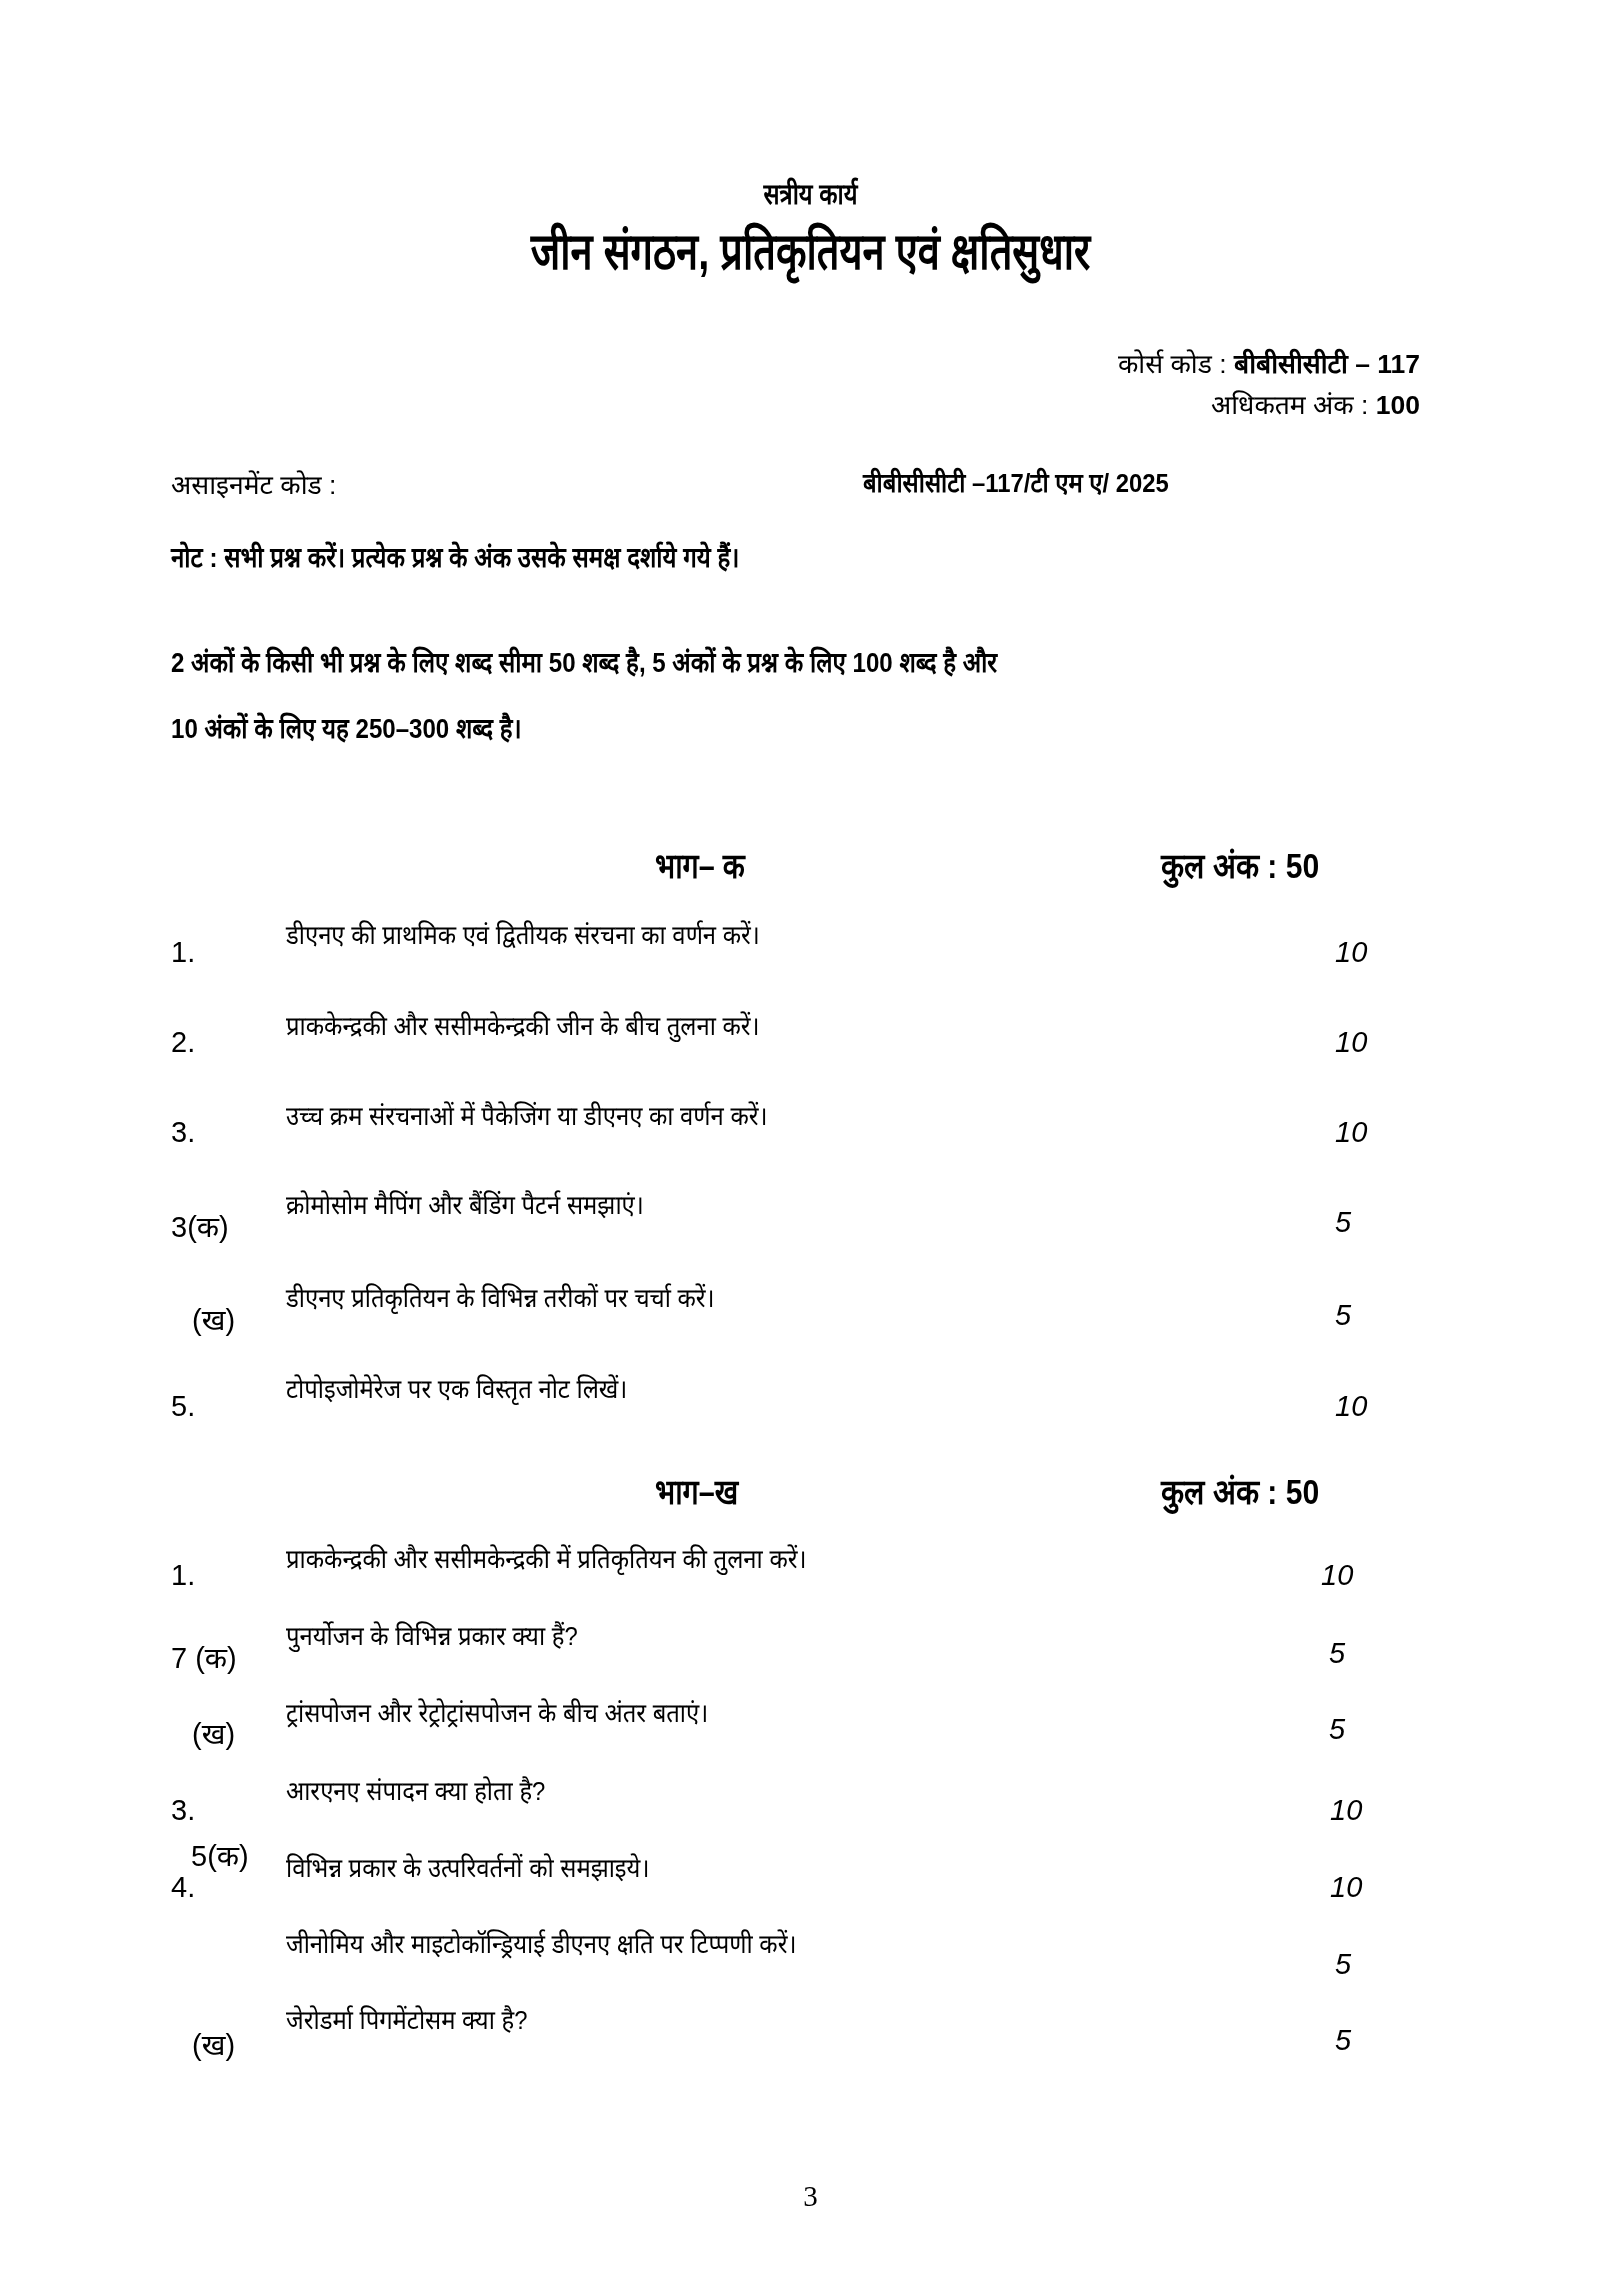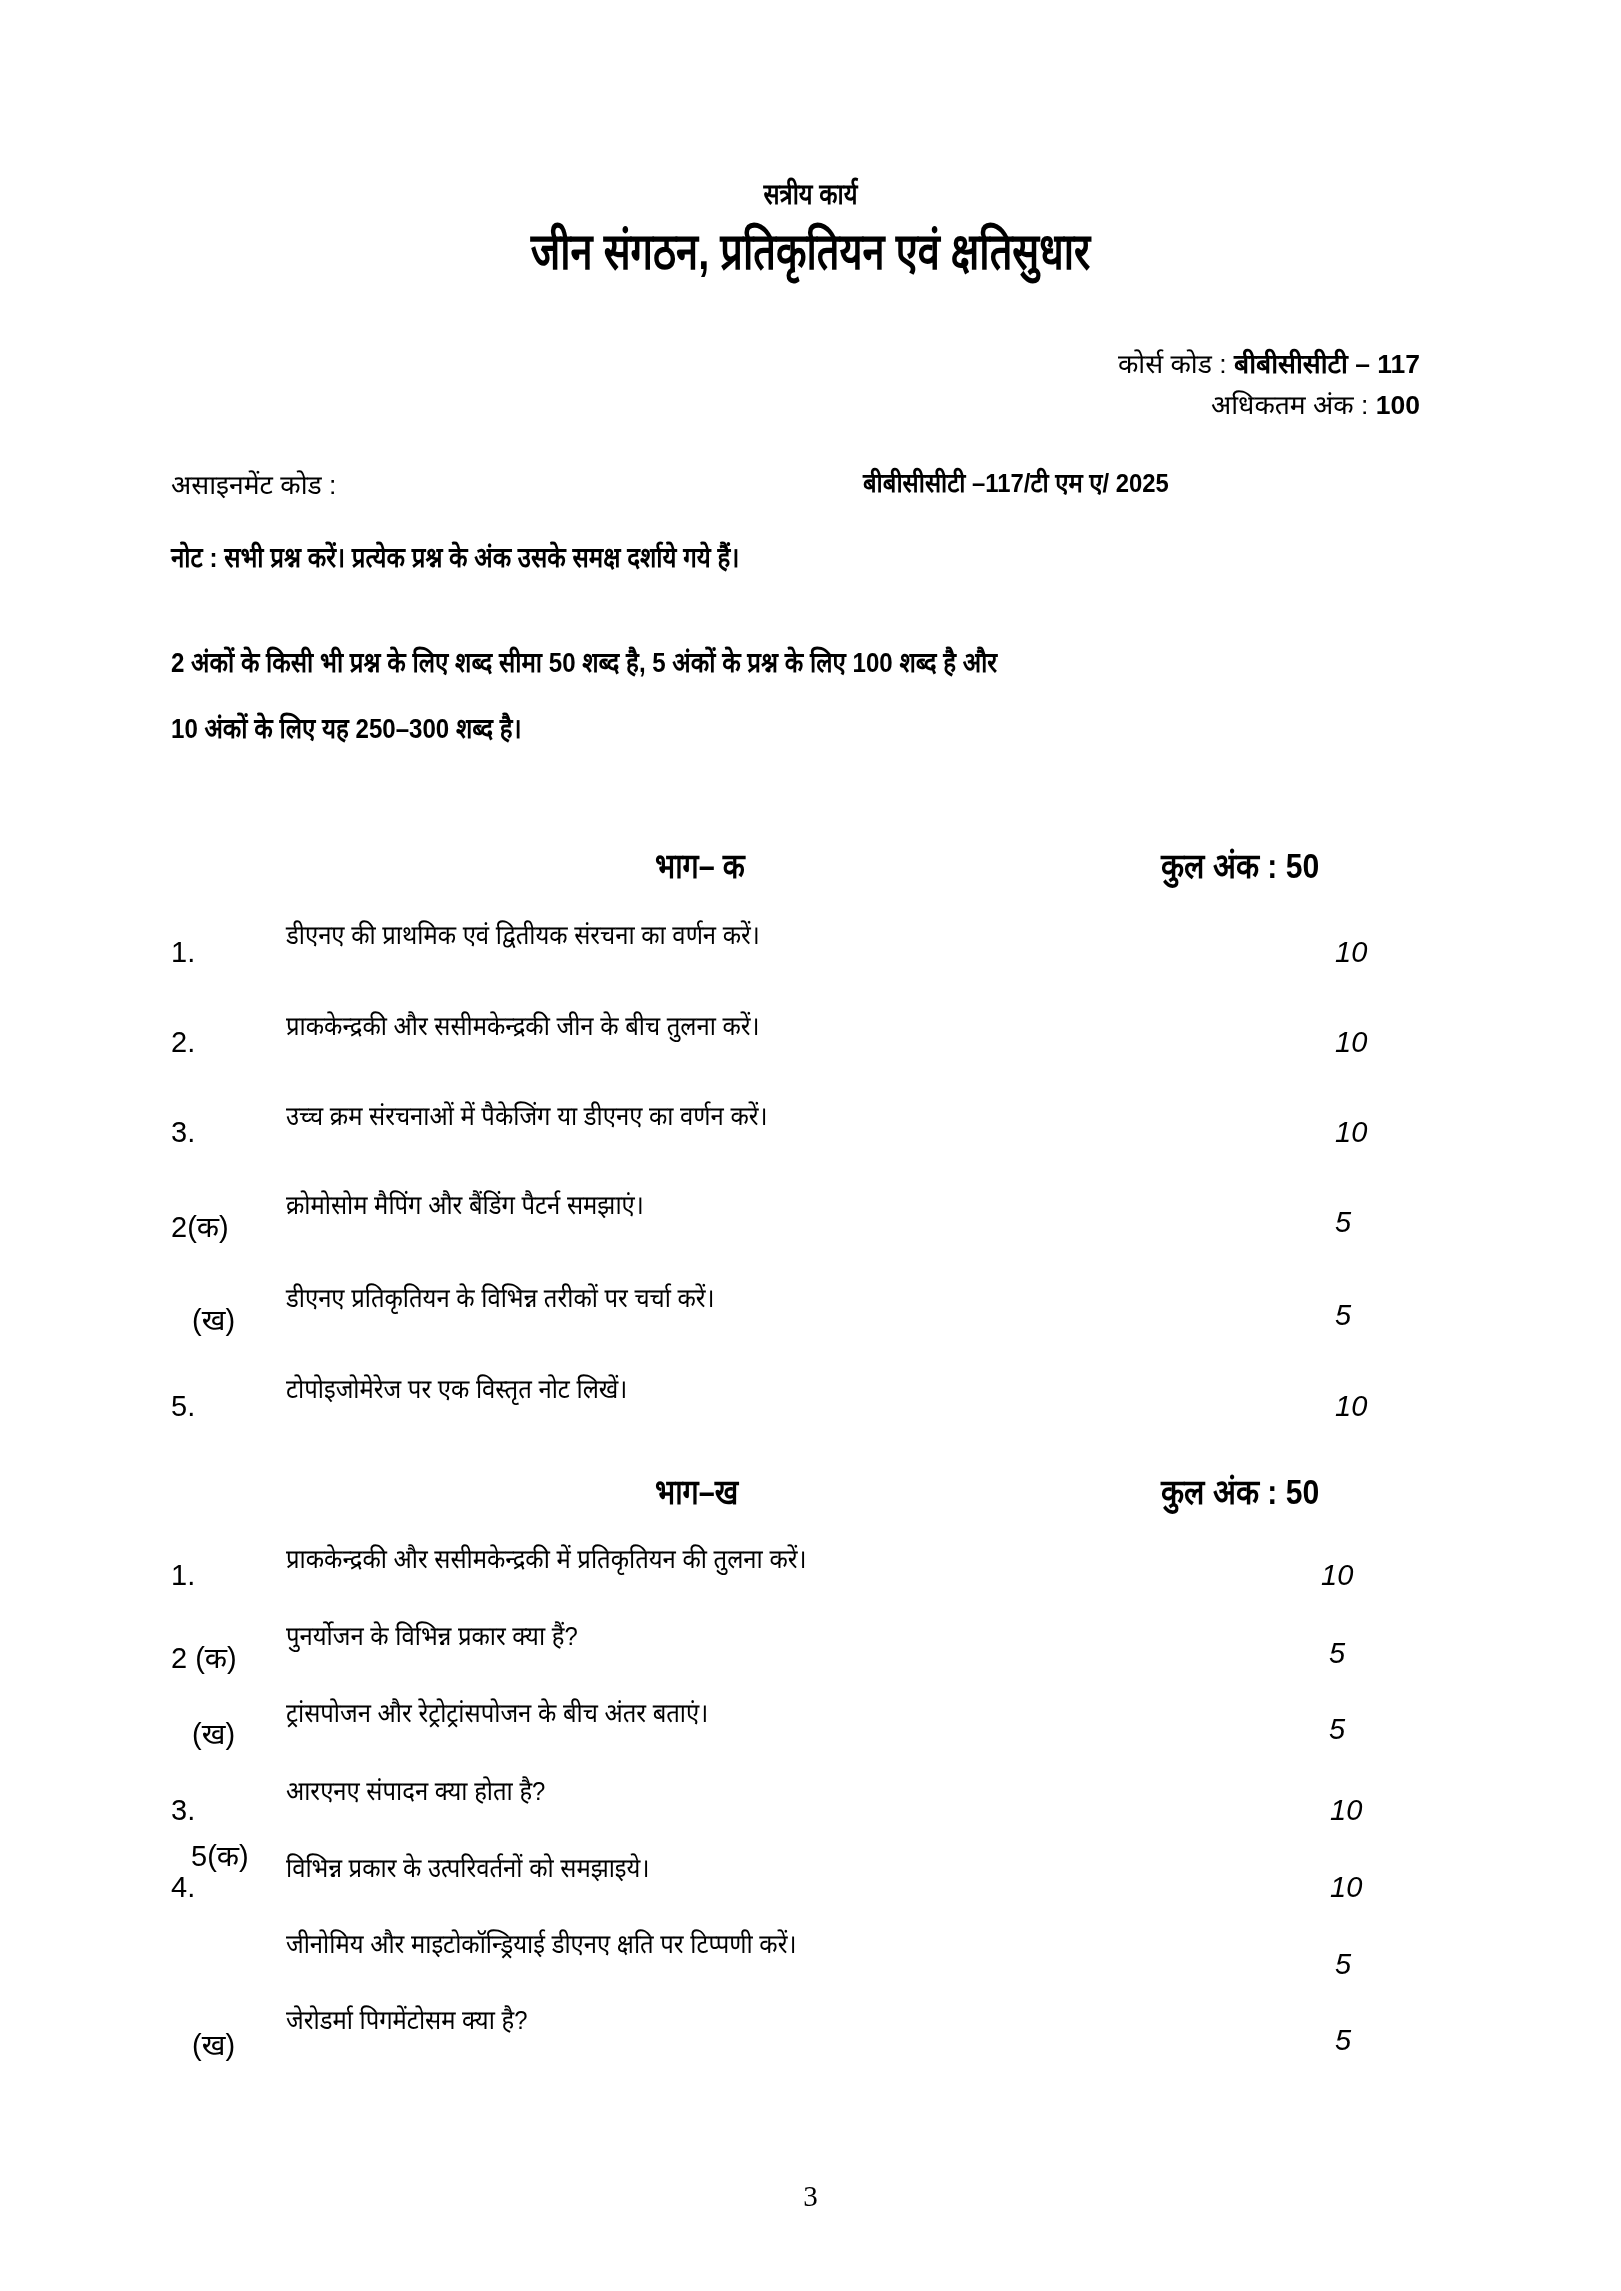--- a/index.html
+++ b/index.html
@@ -116,21 +116,21 @@
     <span class="abs qnum" style="top:1026px;">2.</span>
     <span class="abs qtext" style="top:1007px;">प्राककेन्द्रकी और ससीमकेन्द्रकी जीन के बीच तुलना करें।</span>
     <span class="abs qmarks" style="left:1335px; top:1026px;">10</span>
   </div>
   <div>
     <span class="abs qnum" style="top:1116px;">3.</span>
     <span class="abs qtext" style="top:1097px;">उच्च क्रम संरचनाओं में पैकेजिंग या डीएनए का वर्णन करें।</span>
     <span class="abs qmarks" style="left:1335px; top:1116px;">10</span>
   </div>
   <div>
-    <span class="abs qnum" style="top:1206px;">2(क)</span>
+    <span class="abs qnum" style="top:1206px;">3(क)</span>
     <span class="abs qtext" style="top:1186px;">क्रोमोसोम मैपिंग और बैंडिंग पैटर्न समझाएं।</span>
     <span class="abs qmarks" style="left:1335px; top:1206px;">5</span>
   </div>
   <div>
     <span class="abs qnum" style="left:192px; top:1299px;">(ख)</span>
     <span class="abs qtext" style="top:1279px;">डीएनए प्रतिकृतियन  के विभिन्न तरीकों पर चर्चा करें।</span>
     <span class="abs qmarks" style="left:1335px; top:1299px;">5</span>
   </div>
   <div>
     <span class="abs qnum" style="top:1390px;">5.</span>
@@ -142,21 +142,21 @@
 <div>
   <div class="abs section-title" style="left:655px; top:1467px;">भाग–ख</div>
   <div class="abs section-total" style="left:1161px; top:1467px;">कुल अंक : 50</div>
 
   <div>
     <span class="abs qnum" style="top:1559px;">1.</span>
     <span class="abs qtext" style="top:1540px;">प्राककेन्द्रकी  और ससीमकेन्द्रकी में प्रतिकृतियन की तुलना करें।</span>
     <span class="abs qmarks" style="left:1321px; top:1559px;">10</span>
   </div>
   <div>
-    <span class="abs qnum" style="top:1637px;">2 (क)</span>
+    <span class="abs qnum" style="top:1637px;">7 (क)</span>
     <span class="abs qtext" style="top:1617px;">पुनर्योजन के विभिन्न प्रकार क्या हैं?</span>
     <span class="abs qmarks" style="left:1329px; top:1637px;">5</span>
   </div>
   <div>
     <span class="abs qnum" style="left:192px; top:1713px;">(ख)</span>
     <span class="abs qtext" style="top:1694px;">ट्रांसपोजन और रेट्रोट्रांसपोजन के बीच अंतर बताएं।</span>
     <span class="abs qmarks" style="left:1329px; top:1713px;">5</span>
   </div>
   <div>
     <span class="abs qnum" style="top:1794px;">3.</span>

